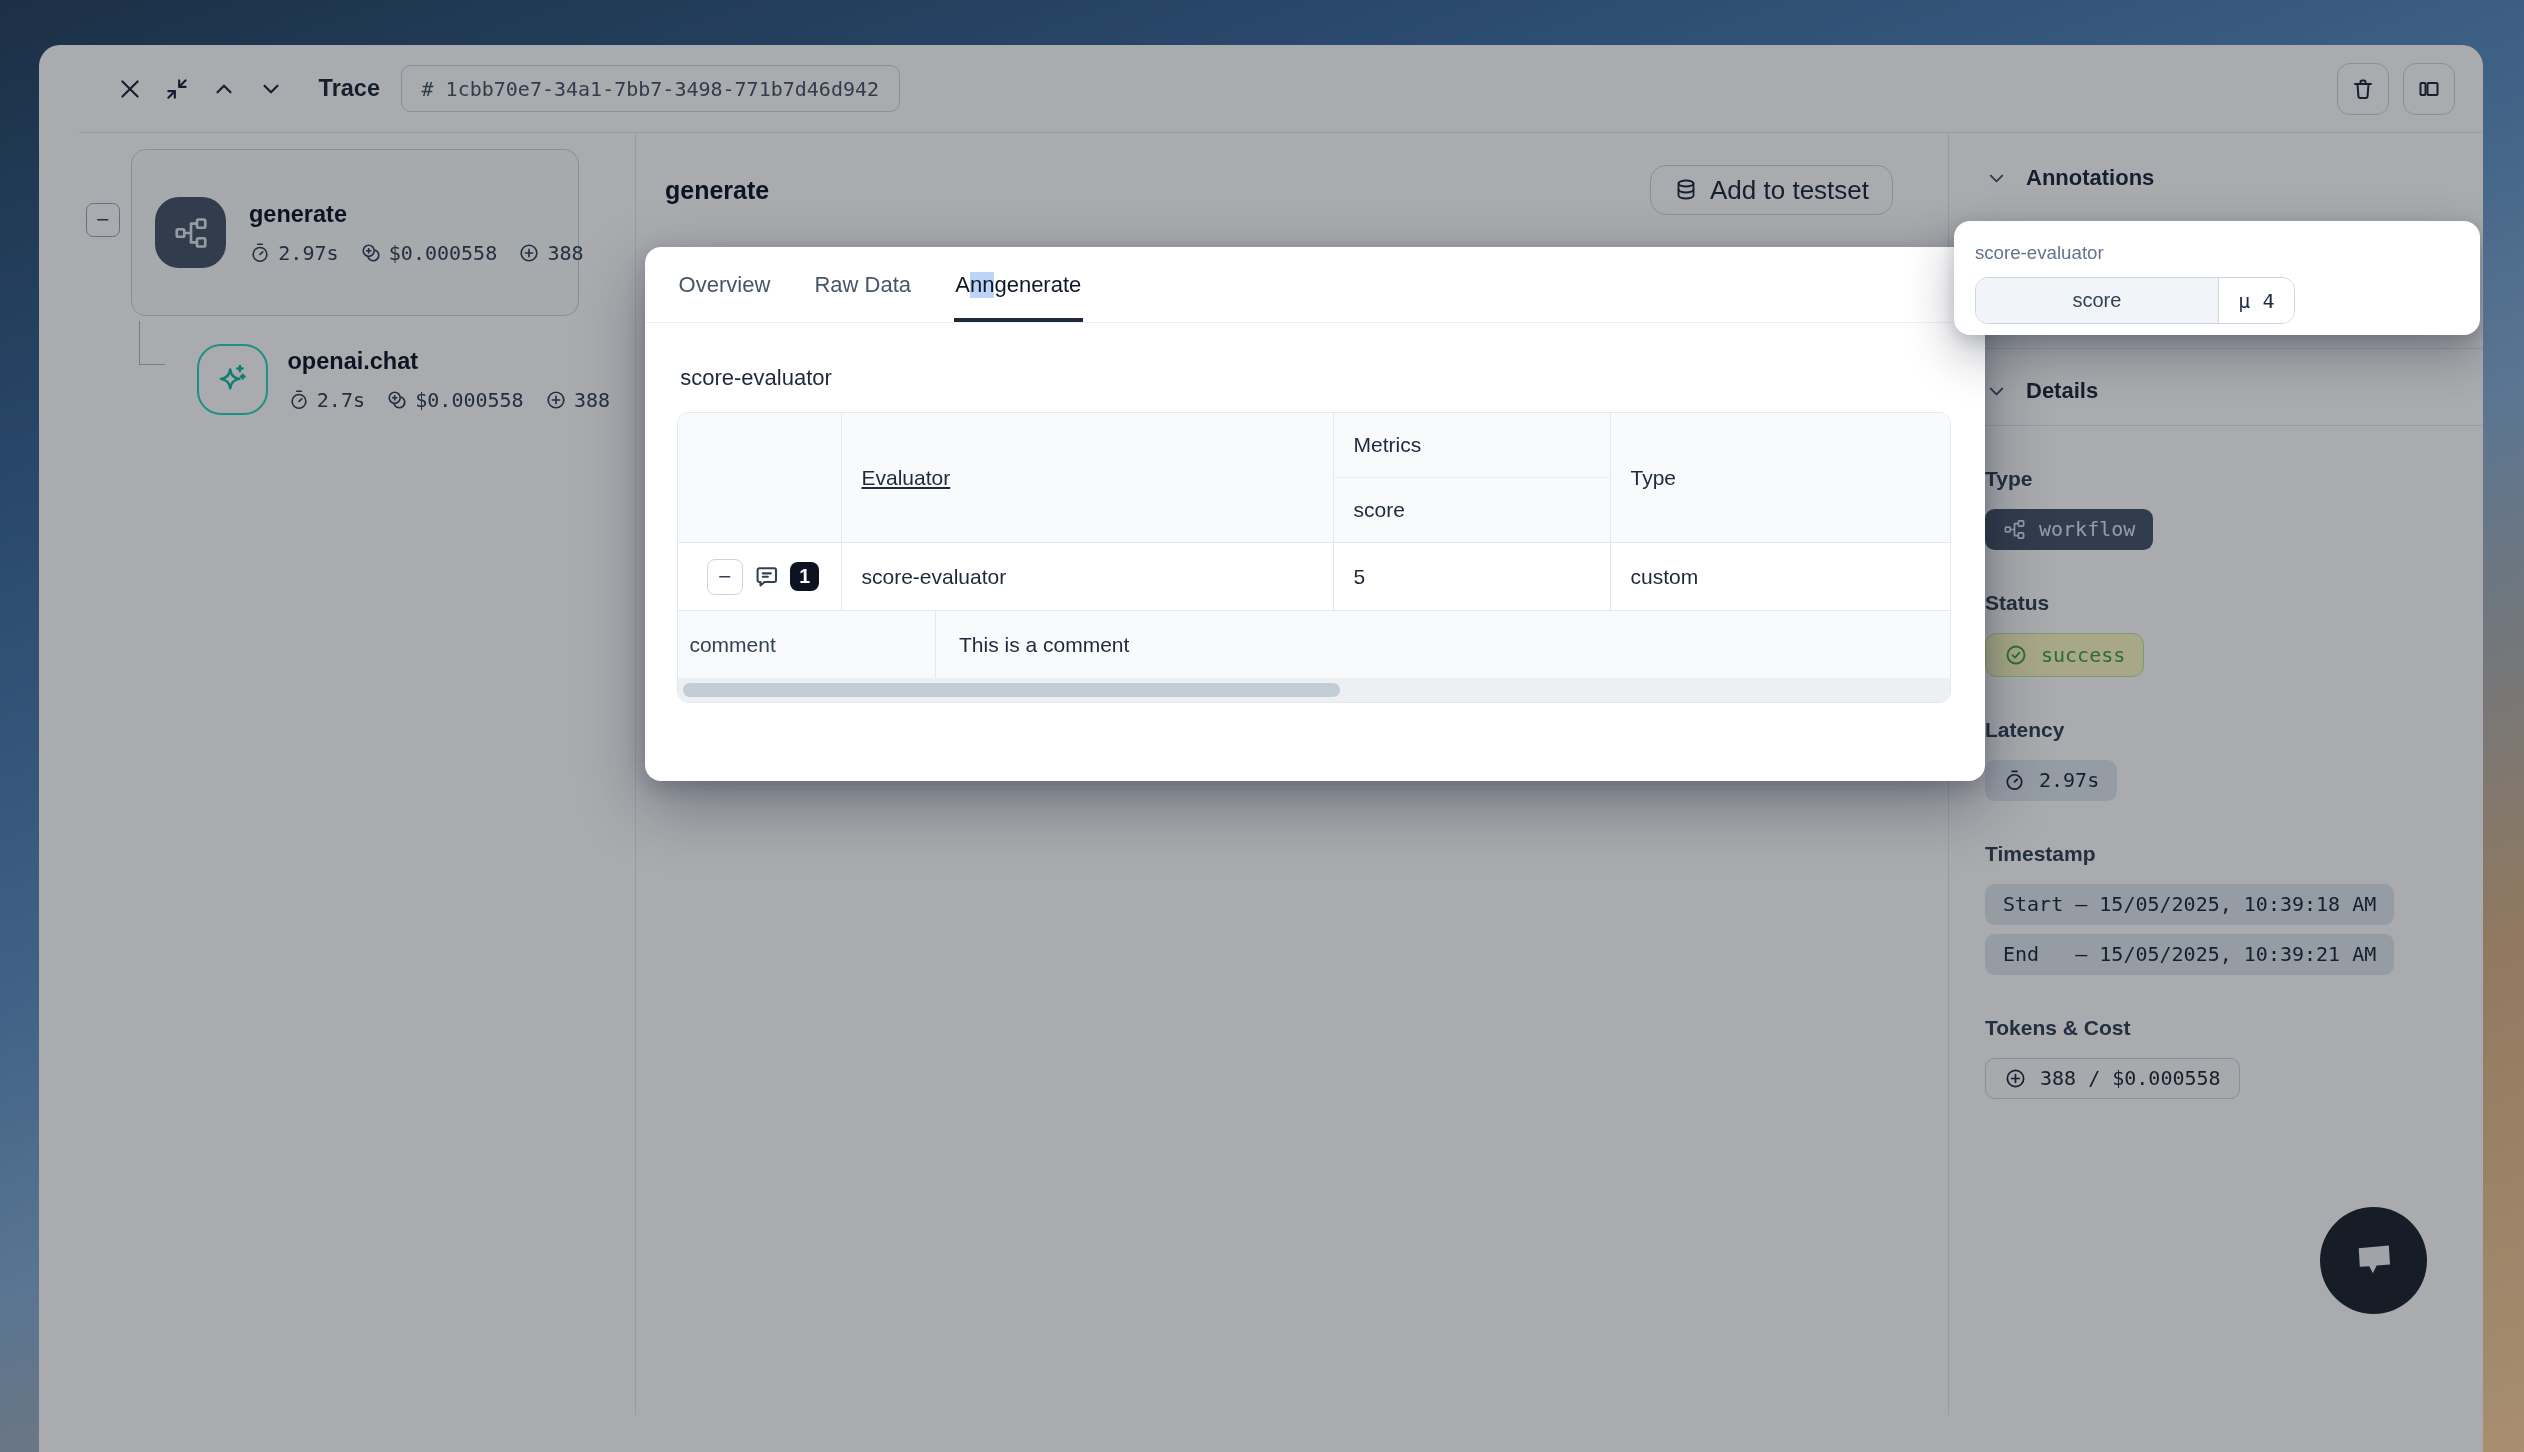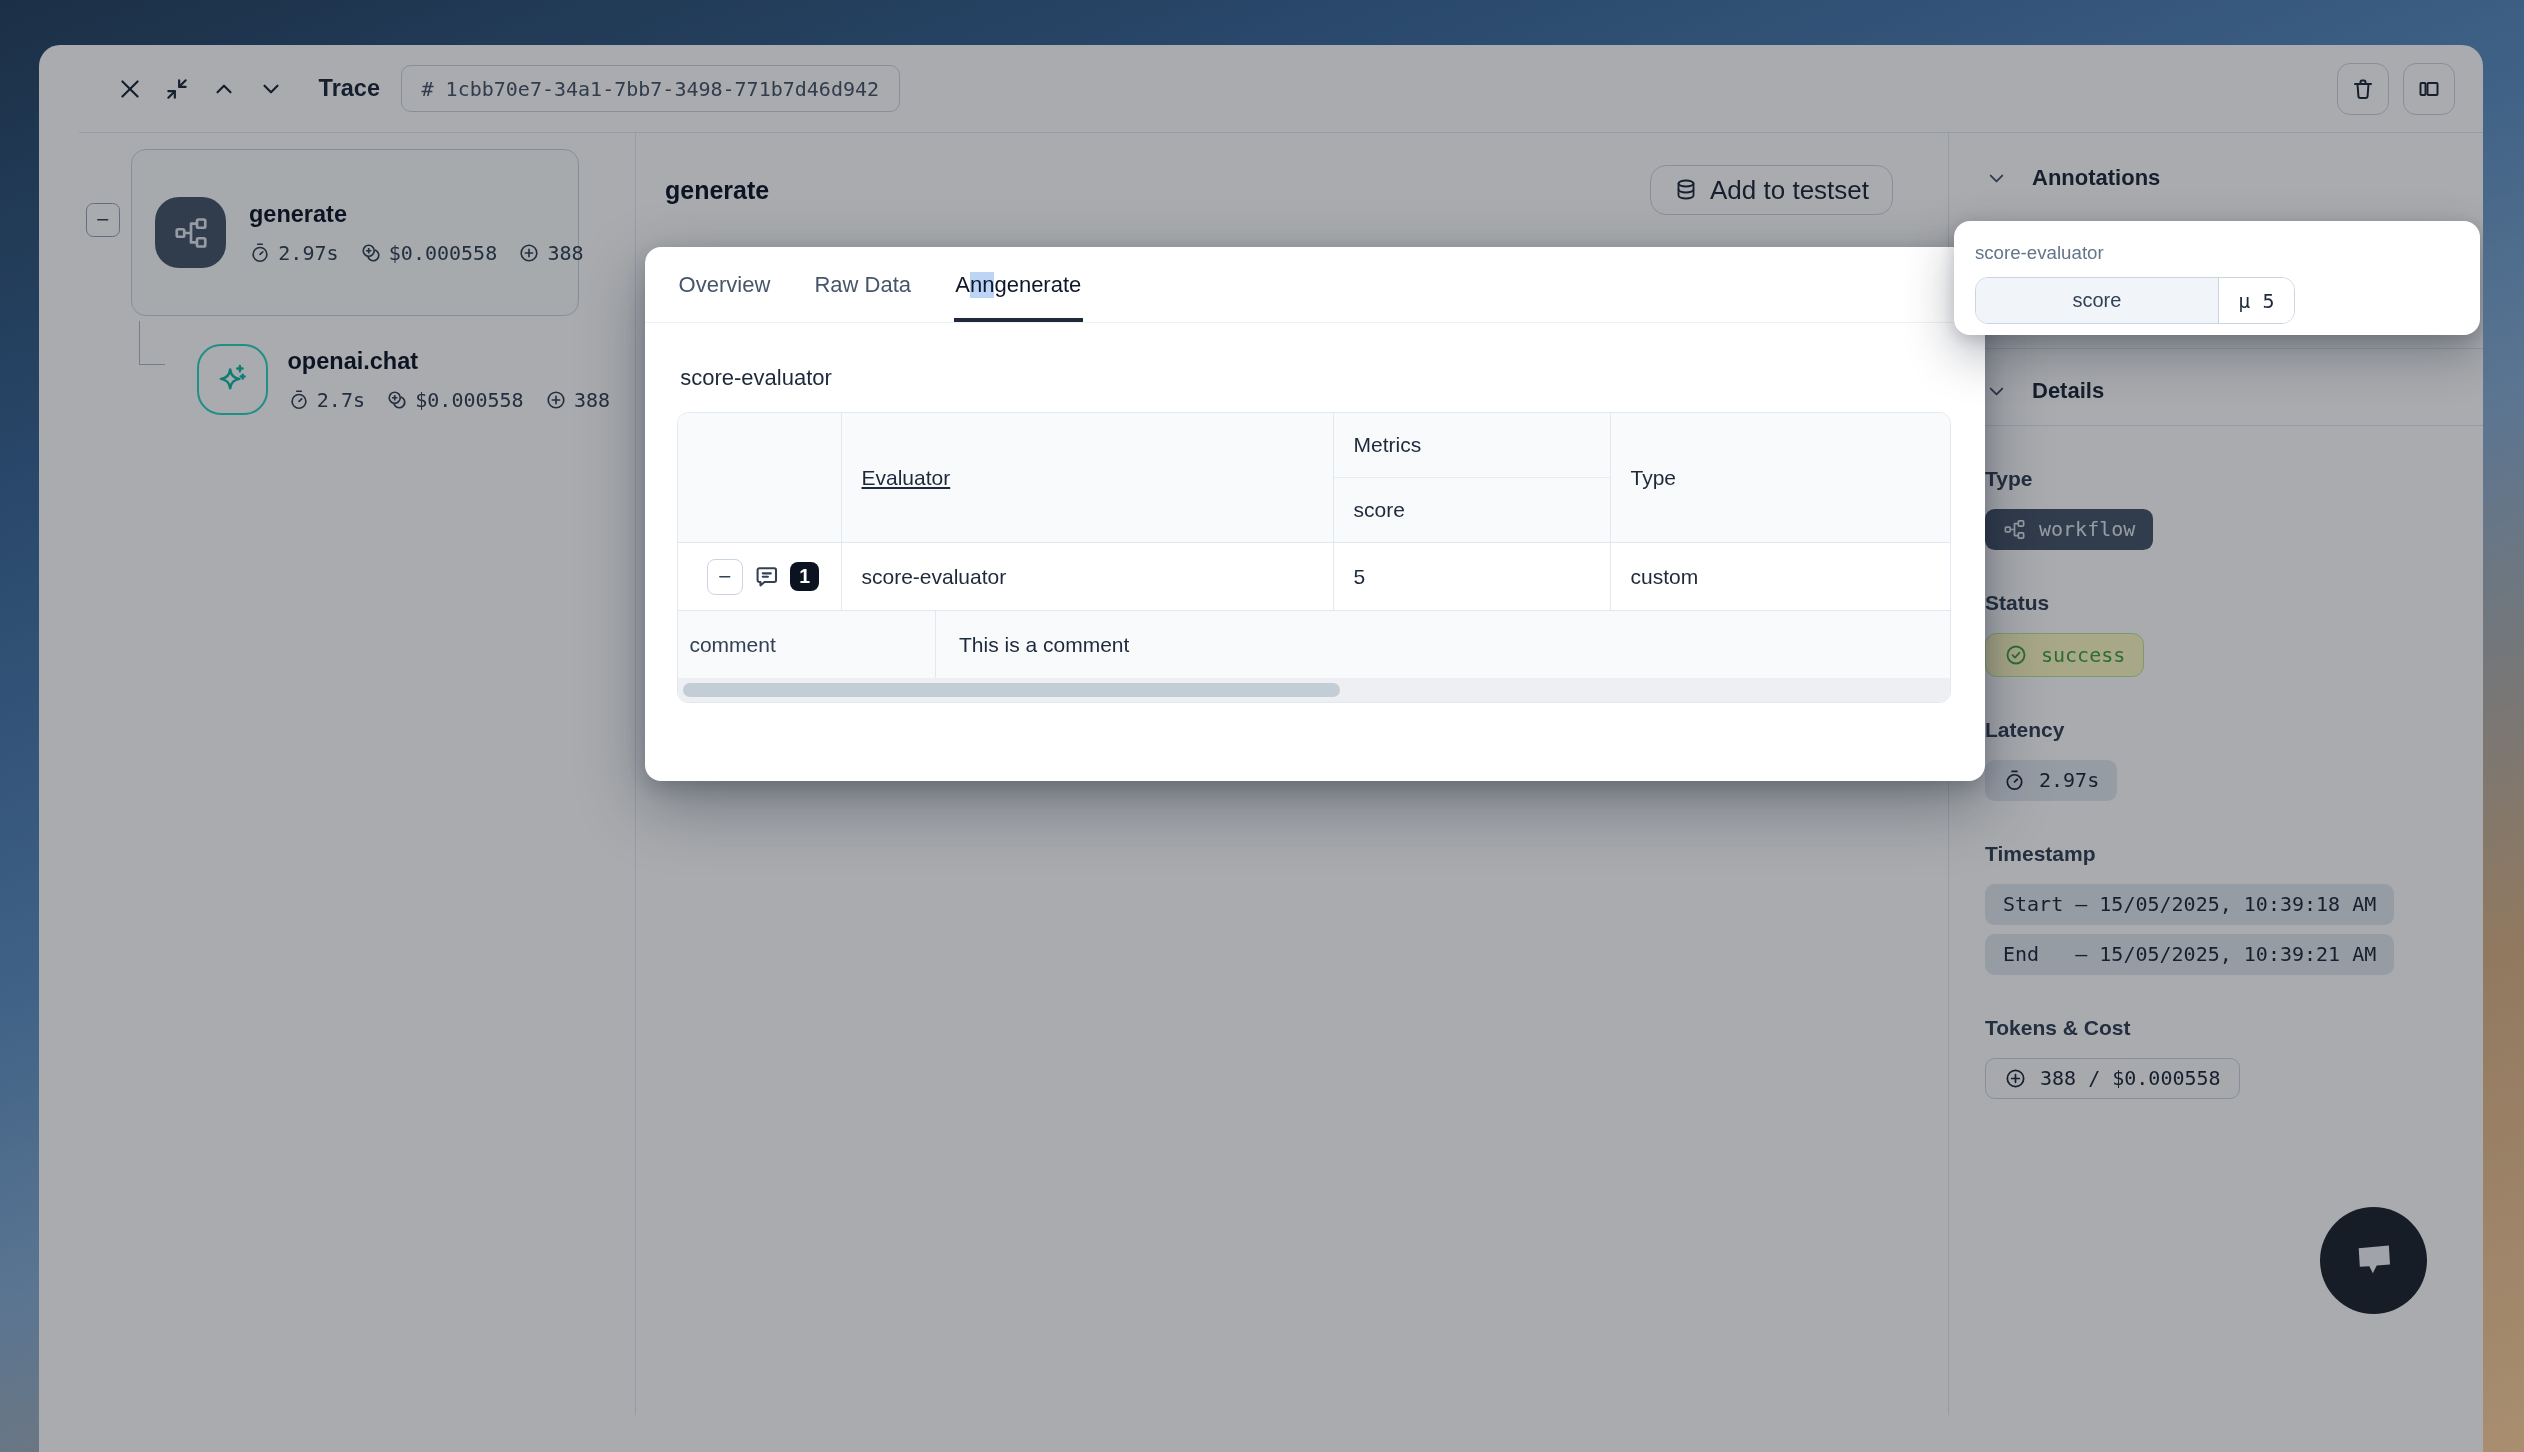--- a/index.html
+++ b/index.html
@@ -94,21 +94,21 @@
   .comment-row { grid-row:4; grid-column:1/-1; display:grid; grid-template-columns:258px 1fr; background:#f8fafc; }
   .cm1 { display:flex; align-items:center; padding:0 19.5px 0 11.4px; font-size:21px; color:#334155;
          border-right:1.2px solid #e2e8f0; }
   .cm2 { display:flex; align-items:center; padding:0 23px; font-size:21px; color:#1e293b; }
   .hscroll { height:24px; background:#edeff2; position:relative; cursor:pointer; }
   .hthumb { position:absolute; left:4.9px; top:4.9px; width:657px; height:14.6px; background:#c3cdd6; border-radius:7.3px; cursor:grab; }
 
   
   .rightbar { width:535px; border-left:0.8px solid #e2e8f0; position:relative; flex-shrink:0; }
   .anno-section { height:216px; border-bottom:0.8px solid #e2e8f0; padding:32px 36px; position:relative; }
-  .sec-header { display:flex; gap:24px; align-items:center; font-size:22px; font-weight:600; color:#1e293b; }
+  .sec-header { display:flex; gap:18px; align-items:center; font-size:22px; font-weight:600; color:#1e293b; }
   .sec-chevron { color:#475569; display:flex; cursor:pointer; }
   .anno-card { position:absolute; left:4.9px; top:88px; width:526px; height:114px; background:#ffffff;
                border-radius:16px; z-index:60; padding:21px 21px;
                box-shadow:0 19.5px 49px rgba(15,23,42,0.30), 0 4.9px 14.6px rgba(15,23,42,0.15); }
   .anno-label { font-size:18.7px; color:#64748b; margin-bottom:13px; }
   .metric-pill { display:flex; width:320px; height:47px; border:1.2px solid #cbd5e1; border-radius:13px;
                  overflow:hidden; cursor:pointer; }
   .pill-left { width:243px; background:#f1f5f9; border-right:1.2px solid #cbd5e1;
                font-size:20px; color:#334155; }
   .pill-right { flex:1; background:#ffffff; font-family:"DejaVu Sans Mono",monospace; font-size:20px; color:#1e293b; }
@@ -347,21 +347,21 @@
                 <polyline points="6 9 12 15 18 9"></polyline>
               </svg>
           </span>
           <span>Annotations</span>
         </div>
 
         <div class="anno-card">
           <div class="anno-label">score-evaluator</div>
           <div class="metric-pill">
             <div class="pill-left center">score</div>
-            <div class="pill-right center">μ 5</div>
+            <div class="pill-right center">μ 4</div>
           </div>
         </div>
       </div>
 
       <div class="details-section">
         <div class="sec-header">
           <span class="sec-chevron">
             <svg width="23" height="23" viewBox="0 0 24 24" fill="none" stroke="currentColor" stroke-width="2" stroke-linecap="round" stroke-linejoin="round">
                 <polyline points="6 9 12 15 18 9"></polyline>
               </svg>

